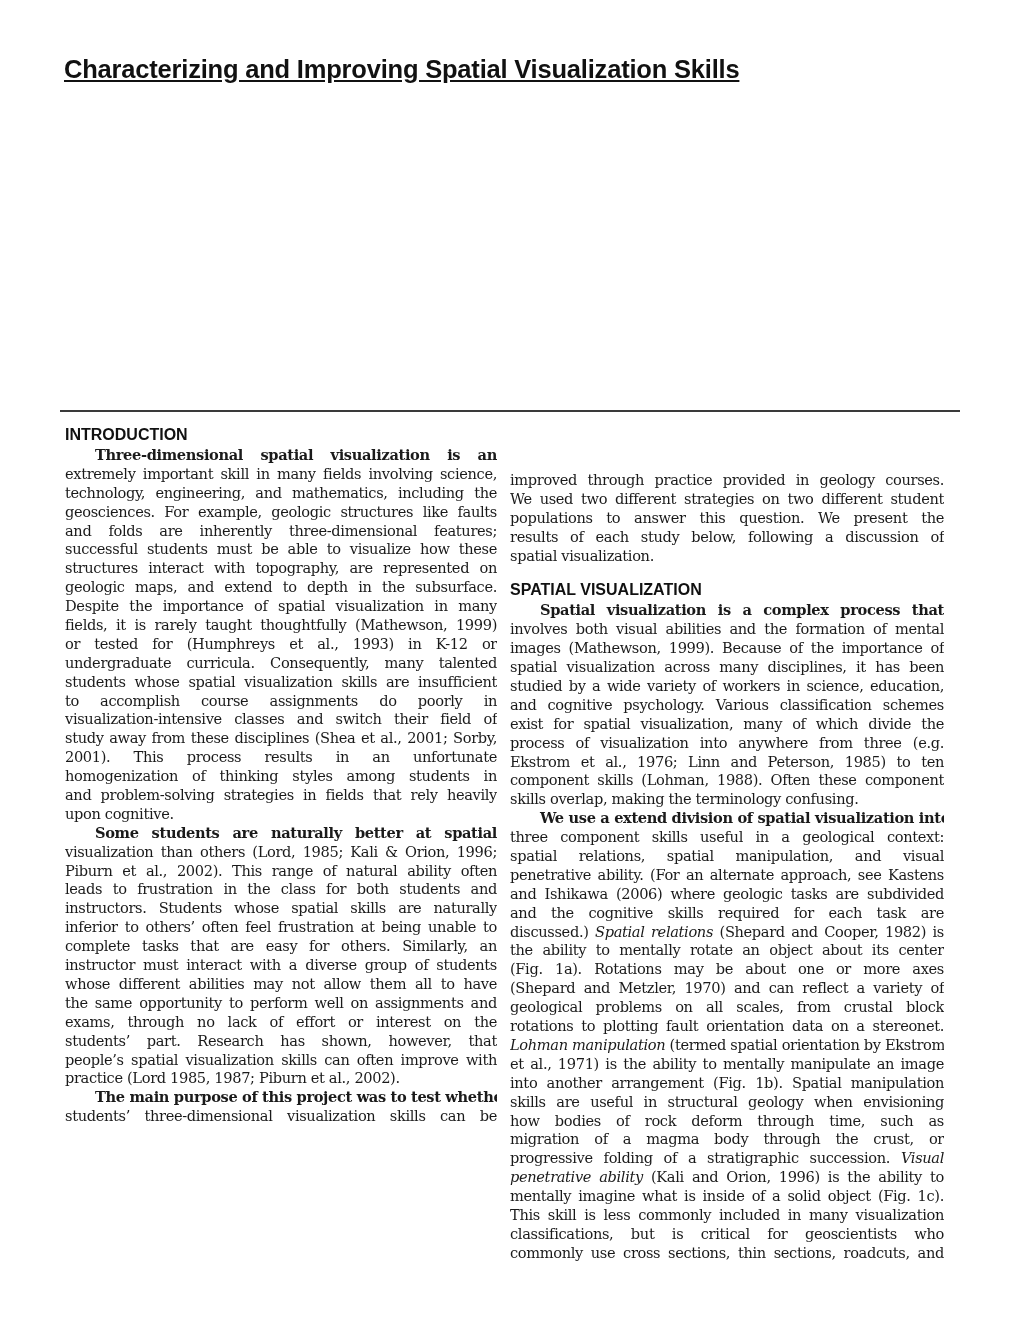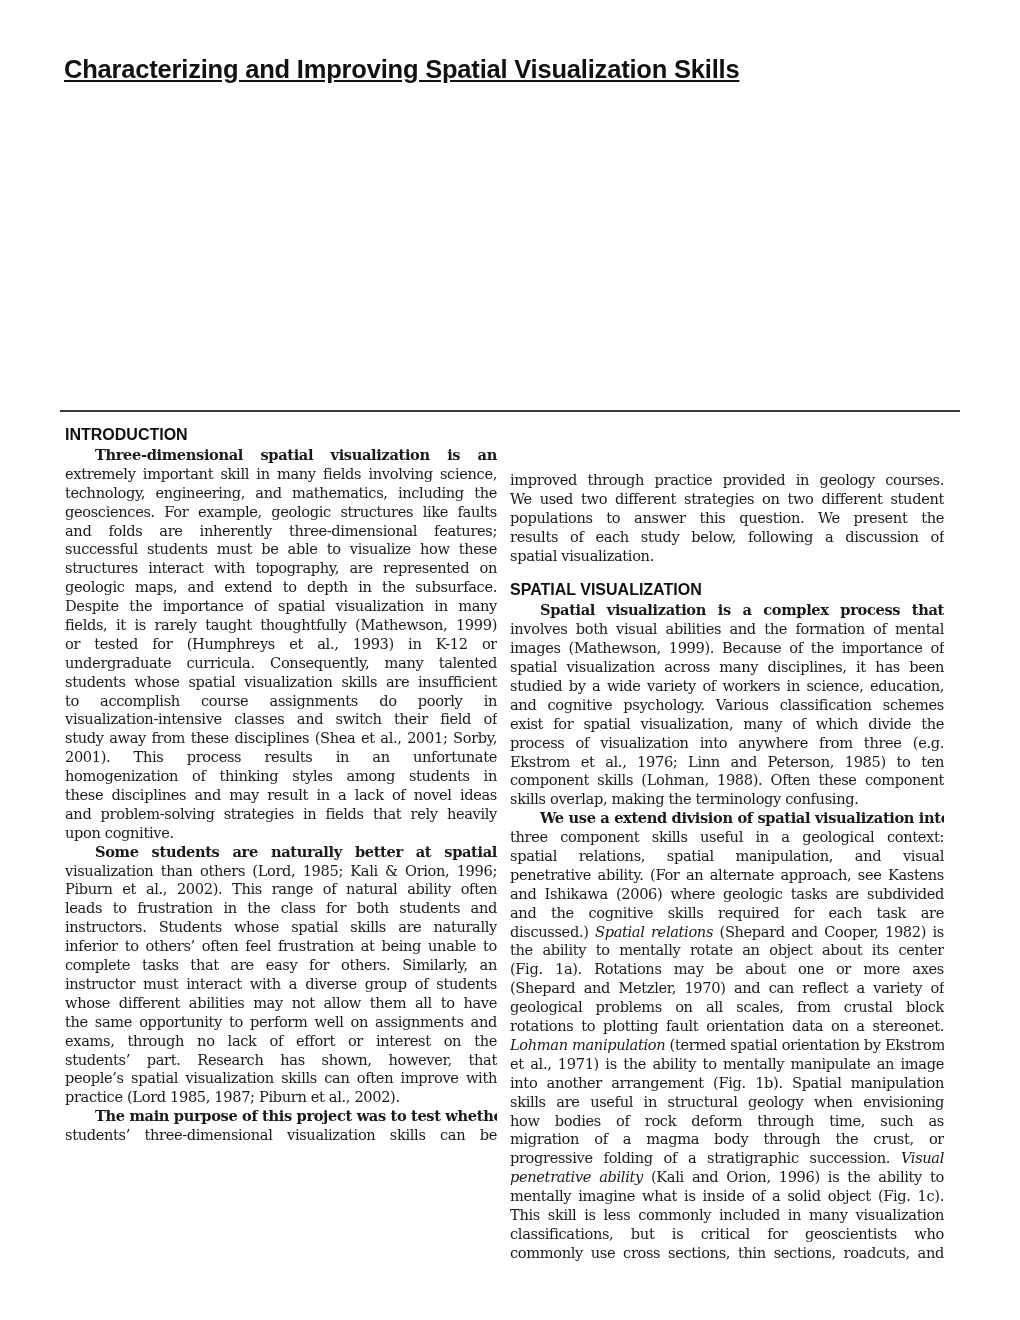--- a/index.html
+++ b/index.html
@@ -50,21 +50,20 @@
       <div class="line">Despite the importance of spatial visualization in many</div>
       <div class="line">fields, it is rarely taught thoughtfully (Mathewson, 1999)</div>
       <div class="line">or tested for (Humphreys et al., 1993) in K-12 or</div>
       <div class="line">undergraduate curricula. Consequently, many talented</div>
       <div class="line">students whose spatial visualization skills are insufficient</div>
       <div class="line">to accomplish course assignments do poorly in</div>
       <div class="line">visualization-intensive classes and switch their field of</div>
       <div class="line">study away from these disciplines (Shea et al., 2001; Sorby,</div>
       <div class="line">2001). This process results in an unfortunate</div>
       <div class="line">homogenization of thinking styles among students in</div>
-      <div class="line">these disciplines and may result in a lack of novel ideas</div>
       <div class="line">and problem-solving strategies in fields that rely heavily</div>
       <div class="line last">upon cognitive.</div>
       <div class="line indent">Some students are naturally better at spatial</div>
       <div class="line">visualization than others (Lord, 1985; Kali &amp; Orion, 1996;</div>
       <div class="line">Piburn et al., 2002). This range of natural ability often</div>
       <div class="line">leads to frustration in the class for both students and</div>
       <div class="line">instructors. Students whose spatial skills are naturally</div>
       <div class="line">inferior to others’ often feel frustration at being unable to</div>
       <div class="line">complete tasks that are easy for others. Similarly, an</div>
       <div class="line">instructor must interact with a diverse group of students</div>

